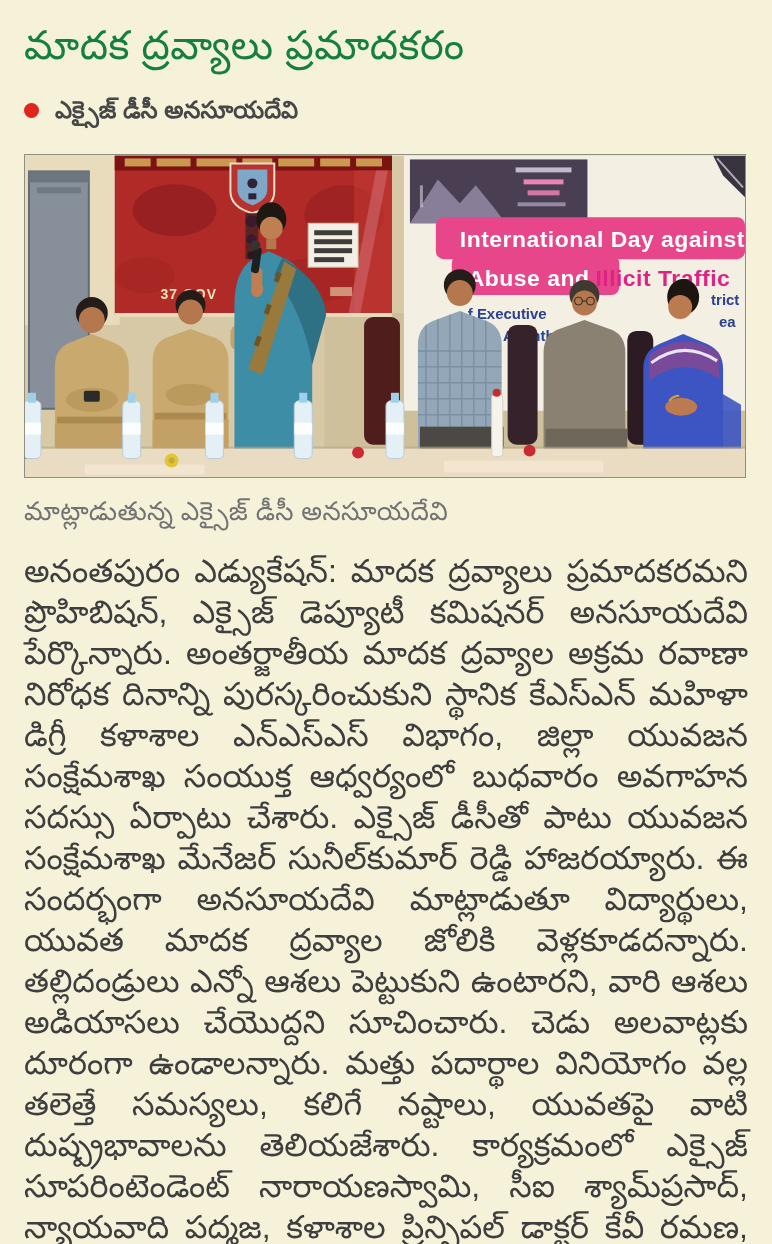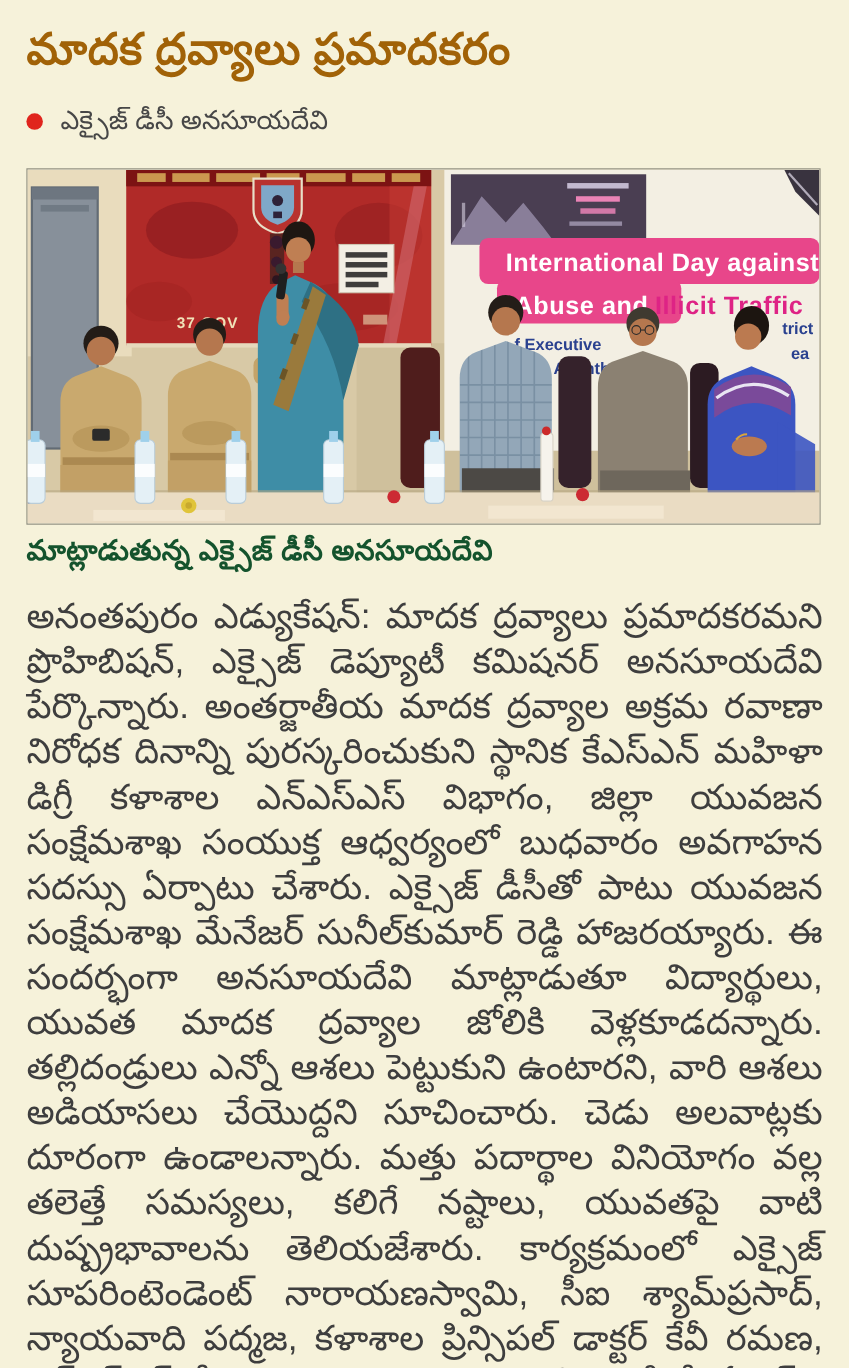--- a/index.html
+++ b/index.html
@@ -5,41 +5,41 @@
   html,body{margin:0;padding:0;}
   body{
     width:772px;height:1244px;
     background:#f6f2da;
     font-family:"Liberation Sans","DejaVu Sans",sans-serif;
     overflow:hidden;
   }
   .article{padding:0 24px;}
   .headline{
     margin:0;padding-top:22px;
-    font-size:40px;font-weight:700;color:#a16207;
+    font-size:40px;font-weight:400;color:#15803d;
     line-height:1.15;letter-spacing:.5px;
   }
   .byline-row{
     margin-top:28px;display:flex;align-items:flex-start;gap:16px;
   }
   .bullet-dot{
     width:15px;height:15px;border-radius:50%;
     background:#e0251d;margin-top:7px;flex:0 0 auto;
   }
-  .byline-text{font-size:24px;color:#474747;font-weight:400;}
+  .byline-text{font-size:24px;color:#474747;font-weight:700;}
   figure.photo{
     margin:24px 0 0 0;padding:0;
     width:720px;height:322px;
     border:1px solid #8f8f80;background:#efe8d2;
     line-height:0;
   }
   figure.photo svg{display:block;}
   .caption{
-    margin-top:8px;
-    font-size:26px;font-weight:700;color:#14532d;
+    margin-top:18px;
+    font-size:26px;font-weight:400;color:#737373;
     letter-spacing:.3px;
   }
   .body-text{
     margin:18px 0 0 0;
     font-size:32px;line-height:41px;color:#3e3e3e;
     text-align:justify;
   }
   .ribbon-text{font-weight:700;font-family:"Liberation Sans","DejaVu Sans",sans-serif;}
   .blue-frag{font-weight:700;font-family:"Liberation Sans","DejaVu Sans",sans-serif;}
 </style>

